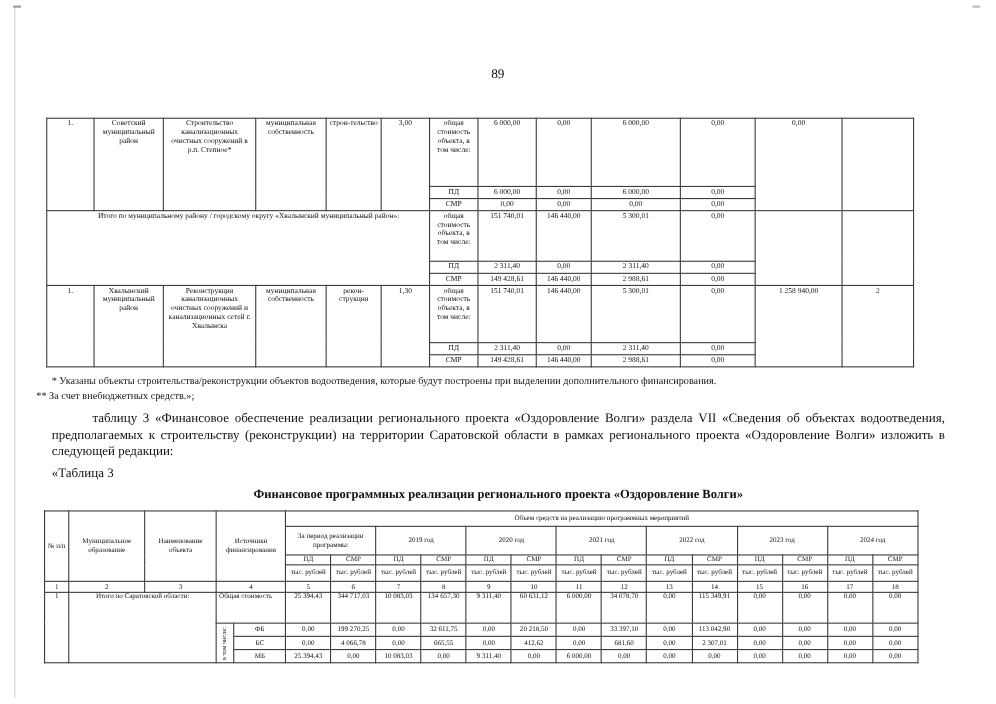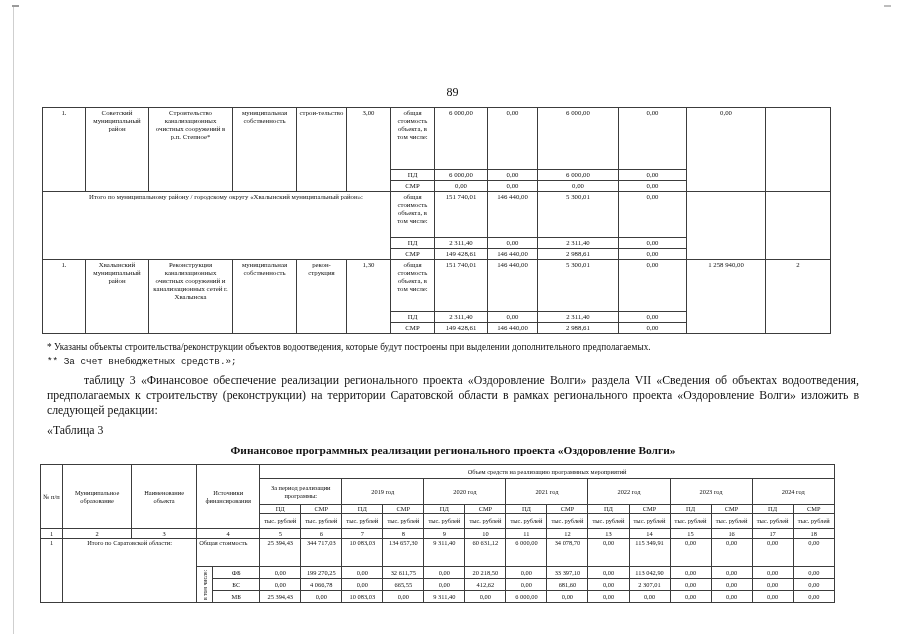--- a/index.html
+++ b/index.html
@@ -9,39 +9,39 @@
     font-family:"Liberation Serif","DejaVu Serif",serif;
     color:#111;
     position:relative;
     overflow:hidden;
   }
   .artifact { position:absolute; background:#cfcfcf; }
   #art-left { left:13px; top:6px; width:1px; height:628px; }
   #art-tl { left:12px; top:5px; width:7px; height:2px; background:#9a9a9a; }
   #art-tr { left:884px; top:5px; width:7px; height:2px; background:#bdbdbd; }
 
-  #page-number { position:absolute; top:60px; left:0; width:100%; text-align:center; font-size:12px;margin-top:25px; }
+  #page-number { position:absolute; top:60px; left:0; width:100%; text-align:center; font-size:12px; }
 
   table { border-collapse:collapse; table-layout:fixed; }
   td { border:1px solid #3c3c3c; overflow:hidden; }
 
   
   #t1wrap { position:absolute; left:42px; top:107px; width:788px; }
   .t1 { width:788px; font-size:6.8px; line-height:1.18; }
   .t1 td { text-align:center; vertical-align:top; padding:1px 2px; }
   .t1 tr.h1 { height:62px; }
   .t1 tr.hs { height:11px; }
   .t1 tr.h2 { height:46px; }
   .t1 tr.h3 { height:52px; }
   .t1 td.itogo { text-align:left; padding-left:46px; }
   .t1 tr.hs td { vertical-align:middle; }
 
   
   #footnote-1 { position:absolute; left:47px; top:342px; width:812px; font-size:9.3px; }
-  #footnote-2 { position:absolute; left:47px; top:356px; width:812px; font-size:9.3px;font-family:Liberation Mono, monospace; }
+  #footnote-2 { position:absolute; left:33px; top:356px; width:812px; font-size:9.3px; }
 
   
   #paragraph { position:absolute; left:47px; top:373px; width:812px;
     font-size:11.8px; line-height:1.28; text-align:justify; text-indent:37px; }
   #tab3-caption { position:absolute; left:47px; top:423px; width:812px; font-size:11.8px; }
   #tab3-title { position:absolute; left:47px; top:444px; width:812px; text-align:center; font-weight:bold; font-size:11.4px; }
 
   
   #t3wrap { position:absolute; left:40px; top:464px; width:795px; }
   .t3 { width:795px; font-size:6.4px; line-height:1.15; }
@@ -167,21 +167,21 @@
     <td>СМР</td>
     <td>149 428,61</td>
     <td>146 440,00</td>
     <td>2 988,61</td>
     <td>0,00</td>
   </tr>
 </tbody>
     </table>
 </div>
 
-<div id="footnote-1">* Указаны объекты строительства/реконструкции объектов водоотведения, которые будут построены при выделении дополнительного предполагаемых.</div>
+<div id="footnote-1">* Указаны объекты строительства/реконструкции объектов водоотведения, которые будут построены при выделении дополнительного финансирования.</div>
 <div id="footnote-2">** За счет внебюджетных средств.»;</div>
 
 <div id="paragraph">таблицу 3 «Финансовое обеспечение реализации регионального проекта «Оздоровление Волги» раздела VII «Сведения об объектах водоотведения, предполагаемых к строительству (реконструкции) на территории Саратовской области в рамках регионального проекта «Оздоровление Волги» изложить в следующей редакции:</div>
 <div id="tab3-caption">«Таблица 3</div>
 <div id="tab3-title">Финансовое программных реализации регионального проекта «Оздоровление Волги»</div>
 
 <div id="t3wrap">
 <table class="t3">
   <colgroup>
     <col style="width:22px">

